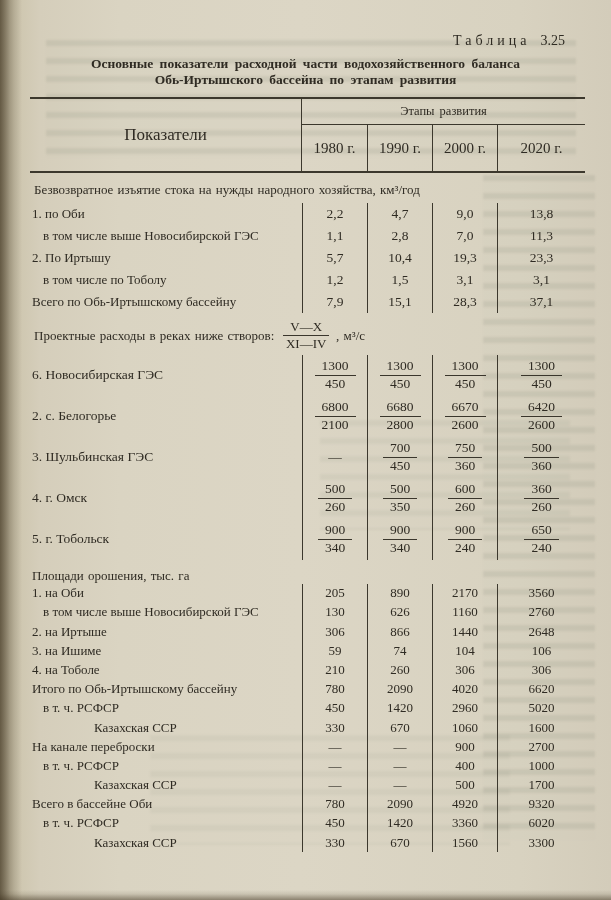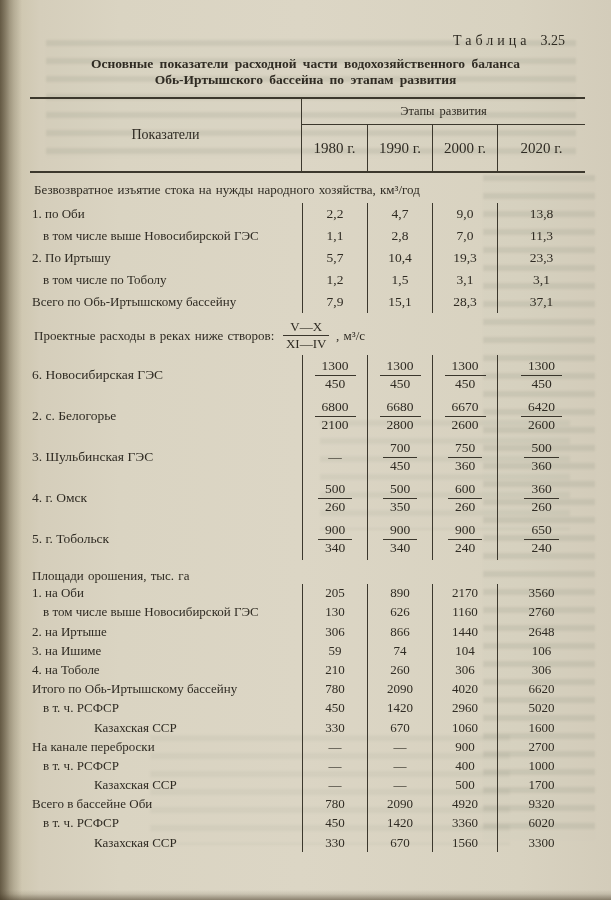--- a/index.html
+++ b/index.html
@@ -52,21 +52,21 @@
   .tbl { margin: 9px 0 0 30px; width: 555px; font-size: 13px; }
 
   .tbl-head {
     display: grid; grid-template-columns: 272px 65px 65px 65px 88px;
     grid-template-rows: 26px 46px;
     border-top: 2px solid #3c382d; border-bottom: 2px solid #3c382d;
   }
   .h-ind {
     grid-column: 1; grid-row: 1 / 3;
     display: flex; align-items: center; justify-content: center;
-    border-right: 1px solid #3c382d; font-size: 14px;
+    border-right: 1px solid #3c382d; font-size: 17px;
   }
   .h-stages {
     grid-column: 2 / 6; grid-row: 1;
     display: flex; align-items: center; justify-content: center;
     border-bottom: 1px solid #3c382d; font-size: 12.5px; word-spacing: 2px;
   }
   .h-year {
     grid-row: 2; display: flex; align-items: center; justify-content: center;
     font-size: 15px; white-space: nowrap;
   }

